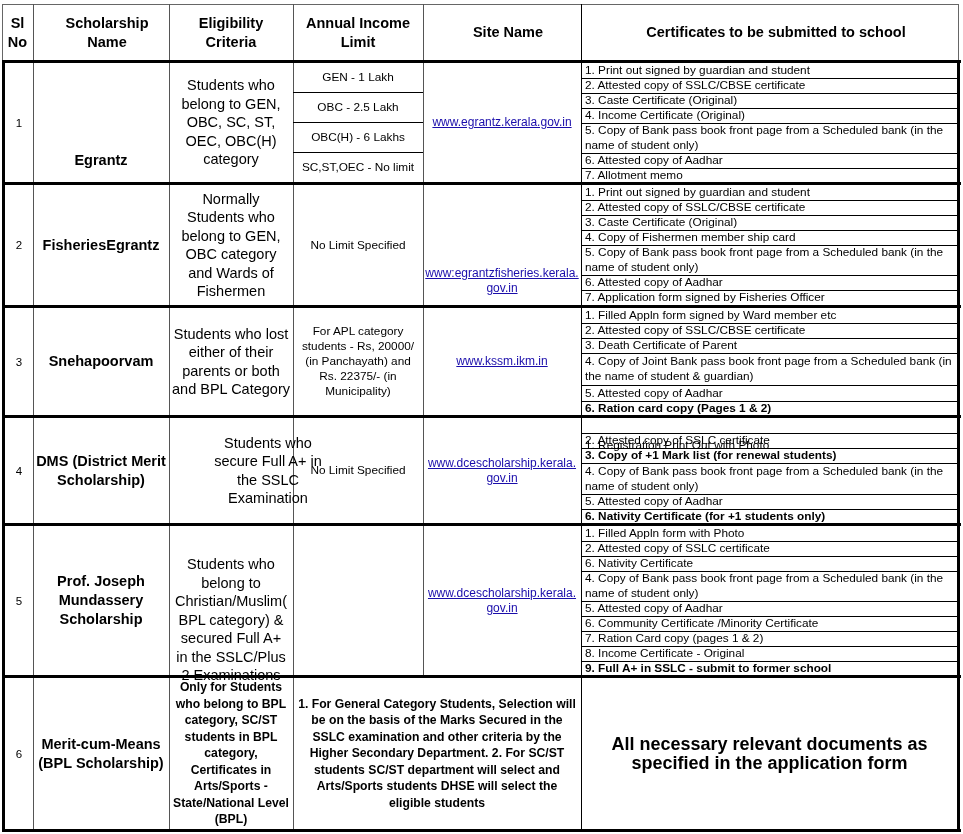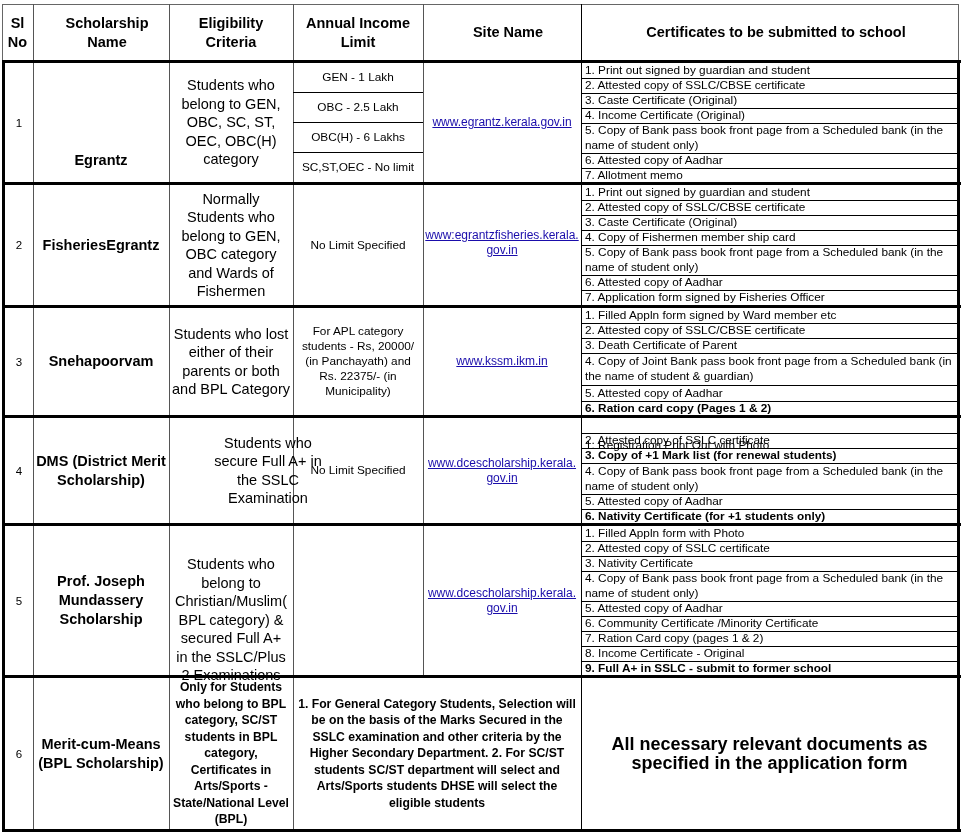--- a/index.html
+++ b/index.html
@@ -76,21 +76,21 @@
 <div class="cert" style="left:582px;top:123px;width:375px;height:30px;">5. Copy of Bank pass book front page from a Scheduled bank (in the name of student only)</div>
 <div class="certline" style="left:582px;top:153px;width:375px;"></div>
 <div class="cert" style="left:582px;top:153px;width:375px;height:15px;">6. Attested copy of Aadhar</div>
 <div class="certline" style="left:582px;top:168px;width:375px;"></div>
 <div class="cert" style="left:582px;top:168px;width:375px;height:15px;">7. Allotment memo</div>
 
 <div class="cell sl" style="left:5px;top:185px;width:28px;height:120px;">2</div>
 <div class="cell name" style="left:33px;top:185px;width:136px;height:120px;">FisheriesEgrantz</div>
 <div class="cell elig" style="left:169px;top:185px;width:124px;height:120px;padding:0 10px;">Normally Students who belong to GEN, OBC category and Wards of Fishermen</div>
 <div class="cell inc" style="left:293px;top:185px;width:130px;height:120px;">No Limit Specified</div>
-<div class="cell" style="left:423px;top:183px;width:158px;height:120px;padding:0 2px;">
+<div class="cell" style="left:423px;top:176px;width:158px;height:120px;padding:0 2px;align-items:flex-end;">
   <span class="link" style="word-break:break-all;">www:egrantzfisheries.kerala.gov.in</span>
 </div>
 <div class="cert" style="left:582px;top:185px;width:375px;height:15px;">1. Print out signed by guardian and student</div>
 <div class="certline" style="left:582px;top:200px;width:375px;"></div>
 <div class="cert" style="left:582px;top:200px;width:375px;height:15px;">2. Attested copy of SSLC/CBSE certificate</div>
 <div class="certline" style="left:582px;top:215px;width:375px;"></div>
 <div class="cert" style="left:582px;top:215px;width:375px;height:15px;">3. Caste Certificate (Original)</div>
 <div class="certline" style="left:582px;top:230px;width:375px;"></div>
 <div class="cert" style="left:582px;top:230px;width:375px;height:15px;">4. Copy of Fishermen member ship card</div>
 <div class="certline" style="left:582px;top:245px;width:375px;"></div>
@@ -142,21 +142,21 @@
 <div class="cell name" style="left:33px;top:526px;width:136px;height:149px;padding:0 18px;">Prof. Joseph Mundassery Scholarship</div>
 <div class="cell elig" style="left:169px;top:526px;width:124px;height:188px;padding:0 5px;">Students who belong to Christian/Muslim( BPL category) &amp; secured Full A+ in the SSLC/Plus 2 Examinations</div>
 <div class="cell inc" style="left:293px;top:526px;width:130px;height:149px;"></div>
 <div class="cell" style="left:423px;top:526px;width:158px;height:149px;padding:0 2px;">
   <span class="link" style="word-break:break-all;">www.dcescholarship.kerala.gov.in</span>
 </div>
 <div class="cert" style="left:582px;top:526px;width:375px;height:15px;">1. Filled Appln form with Photo</div>
 <div class="certline" style="left:582px;top:541px;width:375px;"></div>
 <div class="cert" style="left:582px;top:541px;width:375px;height:15px;">2. Attested copy of SSLC certificate</div>
 <div class="certline" style="left:582px;top:556px;width:375px;"></div>
-<div class="cert" style="left:582px;top:556px;width:375px;height:15px;">3. Nativity Certificate</div>
+<div class="cert" style="left:582px;top:556px;width:375px;height:15px;">6. Nativity Certificate</div>
 <div class="certline" style="left:582px;top:571px;width:375px;"></div>
 <div class="cert" style="left:582px;top:571px;width:375px;height:30px;">4. Copy of Bank pass book front page from a Scheduled bank (in the name of student only)</div>
 <div class="certline" style="left:582px;top:601px;width:375px;"></div>
 <div class="cert" style="left:582px;top:601px;width:375px;height:15px;">5. Attested copy of Aadhar</div>
 <div class="certline" style="left:582px;top:616px;width:375px;"></div>
 <div class="cert" style="left:582px;top:616px;width:375px;height:15px;">6. Community Certificate /Minority Certificate</div>
 <div class="certline" style="left:582px;top:631px;width:375px;"></div>
 <div class="cert" style="left:582px;top:631px;width:375px;height:15px;">7. Ration Card copy (pages 1 &amp; 2)</div>
 <div class="certline" style="left:582px;top:646px;width:375px;"></div>
 <div class="cert" style="left:582px;top:646px;width:375px;height:15px;">8. Income Certificate - Original</div>

